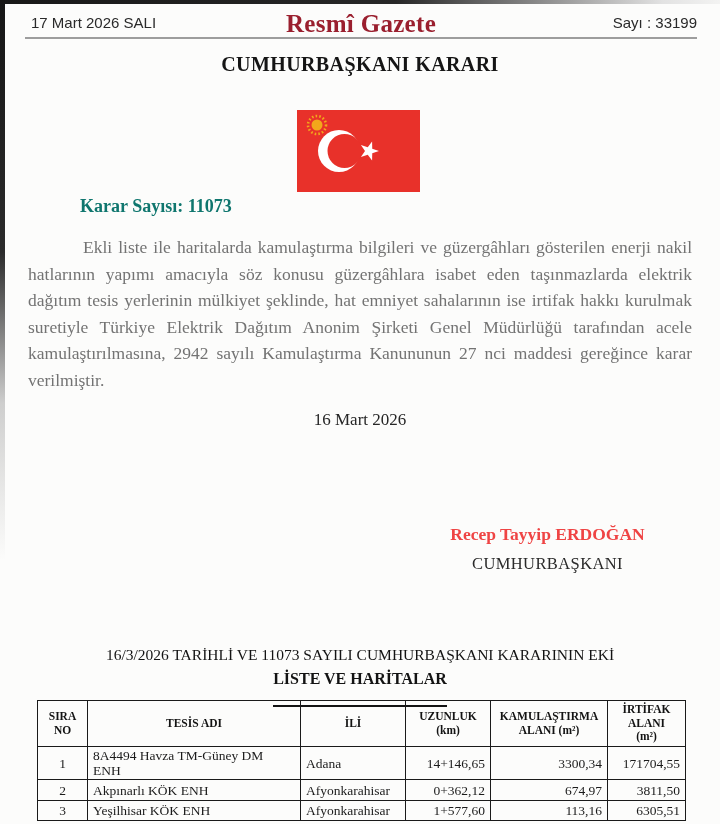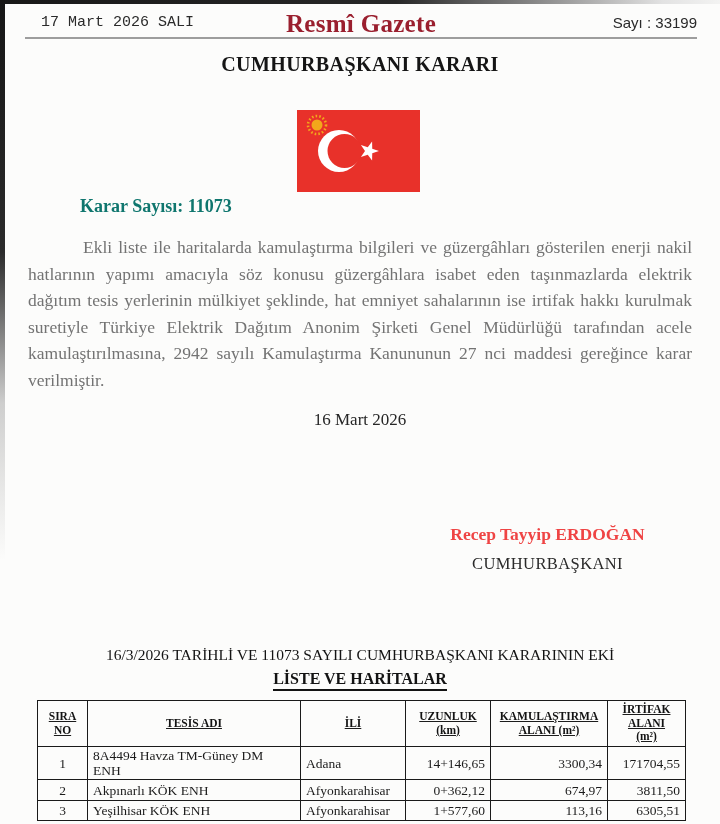--- a/index.html
+++ b/index.html
@@ -8,21 +8,21 @@
     position:relative;width:720px;height:824px;margin:0 auto;
     background:#fcfcfb;overflow:hidden;color:#1c1c1c;
   }
   
   .scan-top{position:absolute;left:0;top:0;width:720px;height:4px;
     background:linear-gradient(to right,#181818 0%,#272727 55%,#9a9a9a 78%,#e2e2e2 92%,#f3f3f2 100%);}
   .scan-left{position:absolute;left:0;top:0;width:5px;height:560px;
     background:linear-gradient(to bottom,#161616 0%,#2b2b2b 45%,rgba(120,120,120,.35) 72%,rgba(200,200,200,0) 100%);}
   
   .masthead{position:absolute;left:25px;top:10px;width:672px;height:26px;}
-  .m-date{position:absolute;left:16px;top:4px;font-family:Liberation Mono, monospace;font-size:15px;color:#2a2a2a;}
+  .m-date{position:absolute;left:6px;top:4px;font-family:Liberation Sans, sans-serif;font-size:15px;color:#2a2a2a;}
   .m-title{position:absolute;left:0;right:0;top:0;text-align:center;
     font-size:25px;font-weight:bold;color:#9a1f2e;letter-spacing:.3px;}
   .m-issue{position:absolute;right:0;top:4px;font-family:"Liberation Sans",sans-serif;font-size:15px;color:#2a2a2a;}
   .m-rule{position:absolute;left:25px;top:37px;width:672px;height:2px;background:#9d9d9d;}
   
   .decree-heading{position:absolute;left:0;top:53px;width:720px;text-align:center;
     font-size:20px;font-weight:bold;letter-spacing:.4px;color:#151515;}
   
   .flag{position:absolute;left:297px;top:110px;width:123px;height:82px;}
   
@@ -34,30 +34,30 @@
   .decree-date{position:absolute;left:0;top:410px;width:720px;text-align:center;font-size:17px;color:#262626;}
   
   .signature{position:absolute;left:400px;top:524px;width:295px;text-align:center;}
   .sig-name{font-size:17.5px;font-weight:bold;color:#ef4444;}
   .sig-title{margin-top:9px;font-size:16.5px;color:#2a2a2a;letter-spacing:.4px;}
   
   .annex-t1{position:absolute;left:0;top:646px;width:720px;text-align:center;
     font-size:15.5px;font-weight:normal;color:#131313;}
   .annex-t2{position:absolute;left:0;top:670px;width:720px;text-align:center;
     font-size:16px;font-weight:bold;color:#131313;}
-  .annex-t2 span{display:inline-block;border-bottom:2px solid #131313;padding-bottom:1px;}
+  .annex-t2 span{display:inline-block;border-bottom:2px solid #131313;padding-bottom:17px;}
   
   table.annex{position:absolute;left:37px;top:700px;width:648px;
     border-collapse:collapse;table-layout:fixed;}
   table.annex th, table.annex td{border:1.6px solid #1a1a1a;padding:1px 5px;overflow:hidden;}
   table.annex th{font-size:11.5px;font-weight:bold;text-align:center;vertical-align:middle;line-height:13.5px;color:#131313;}
   table.annex td{font-size:13.5px;vertical-align:middle;line-height:15px;color:#1b1b1b;}
   .preline{white-space:pre-line;}
   .c0{width:50px;}.c1{width:213px;}.c2{width:105px;}.c3{width:85px;}.c4{width:117px;}.c5{width:78px;}
-  .h-header{height:46px;text-decoration:underline;}.h-r1{height:32px;}.h-r2{height:21px;}.h-r3{height:20px;}
+  .h-header{height:46px;}.h-r1{height:32px;}.h-r2{height:21px;}.h-r3{height:20px;}
   td.ctr{text-align:center;}
   td.lft{text-align:left;padding-left:8px;}
   td.rgt{text-align:right;padding-right:6px;}
 </style>
 </head>
 <body>
 
 <div id="page">
 
   <div class="scan-top"></div>

